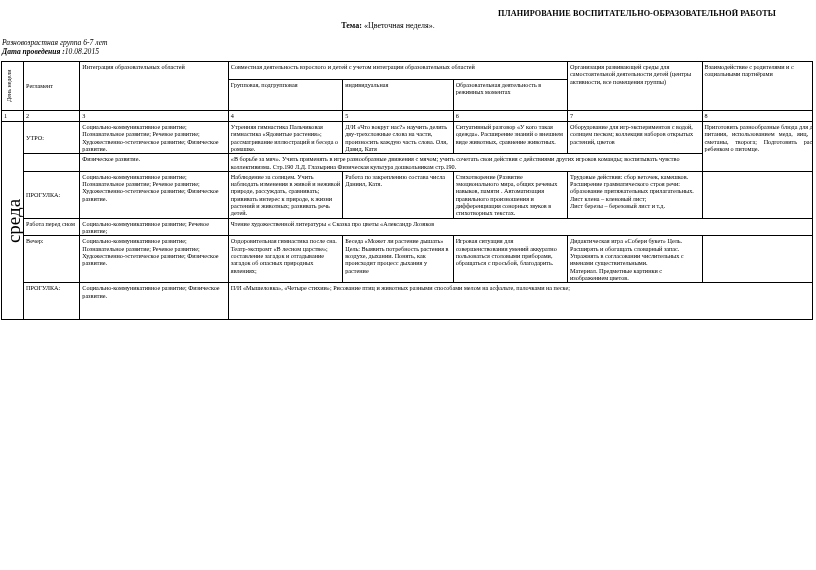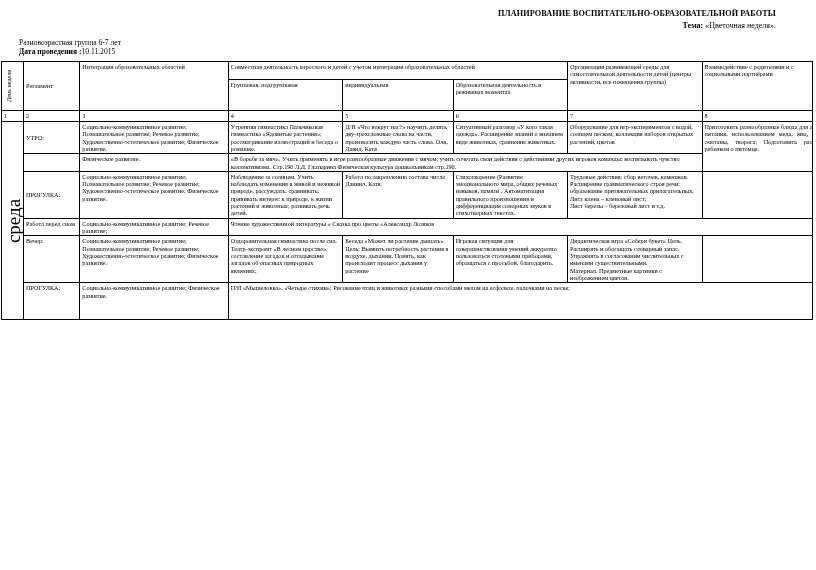--- a/index.html
+++ b/index.html
@@ -26,31 +26,32 @@
   
   .doc-title {
     text-align: right;
     font-weight: bold;
     font-size: 8.2px;
     letter-spacing: .1px;
     margin: 9px 0 0 0;
     padding-right: 40px;
   }
   .doc-subtitle {
-    text-align: right;
+    text-align: center;
     font-size: 8px;
     margin: 3px 0 0 0;
     padding-right: 40px;
   }
   .doc-subtitle b { font-weight: bold; }
 
   .meta {
     margin-top: 8px;
-    padding-left: 19px;
+    padding-left: 2px;
     line-height: 1.25;
+    font-style: italic;
   }
   .meta-line { font-size: 7.6px; }
   .meta-line.bold b { font-weight: bold; }
 
   
   table.plan {
     border-collapse: collapse;
     width: 812px;
     margin-top: 4px;
     margin-left: 1px;
@@ -138,21 +139,21 @@
 </head>
 <body>
 
 <div class="page">
 
   <div class="doc-title">ПЛАНИРОВАНИЕ ВОСПИТАТЕЛЬНО-ОБРАЗОВАТЕЛЬНОЙ РАБОТЫ</div>
   <div class="doc-subtitle"><b>Тема:</b> <span>«Цветочная неделя».</span></div>
 
   <div class="meta">
     <div class="meta-line">Разновозрастная группа 6-7 лет</div>
-    <div class="meta-line bold"><b>Дата проведения :</b><span>10.11.2015</span></div>
+    <div class="meta-line bold"><b>Дата проведения :</b><span>10.08.2015</span></div>
   </div>
 
   <table class="plan">
     <colgroup>
       <col class="c1">
         <col class="c2">
         <col class="c3">
         <col class="c4">
       <col class="c5">
         <col class="c6">

